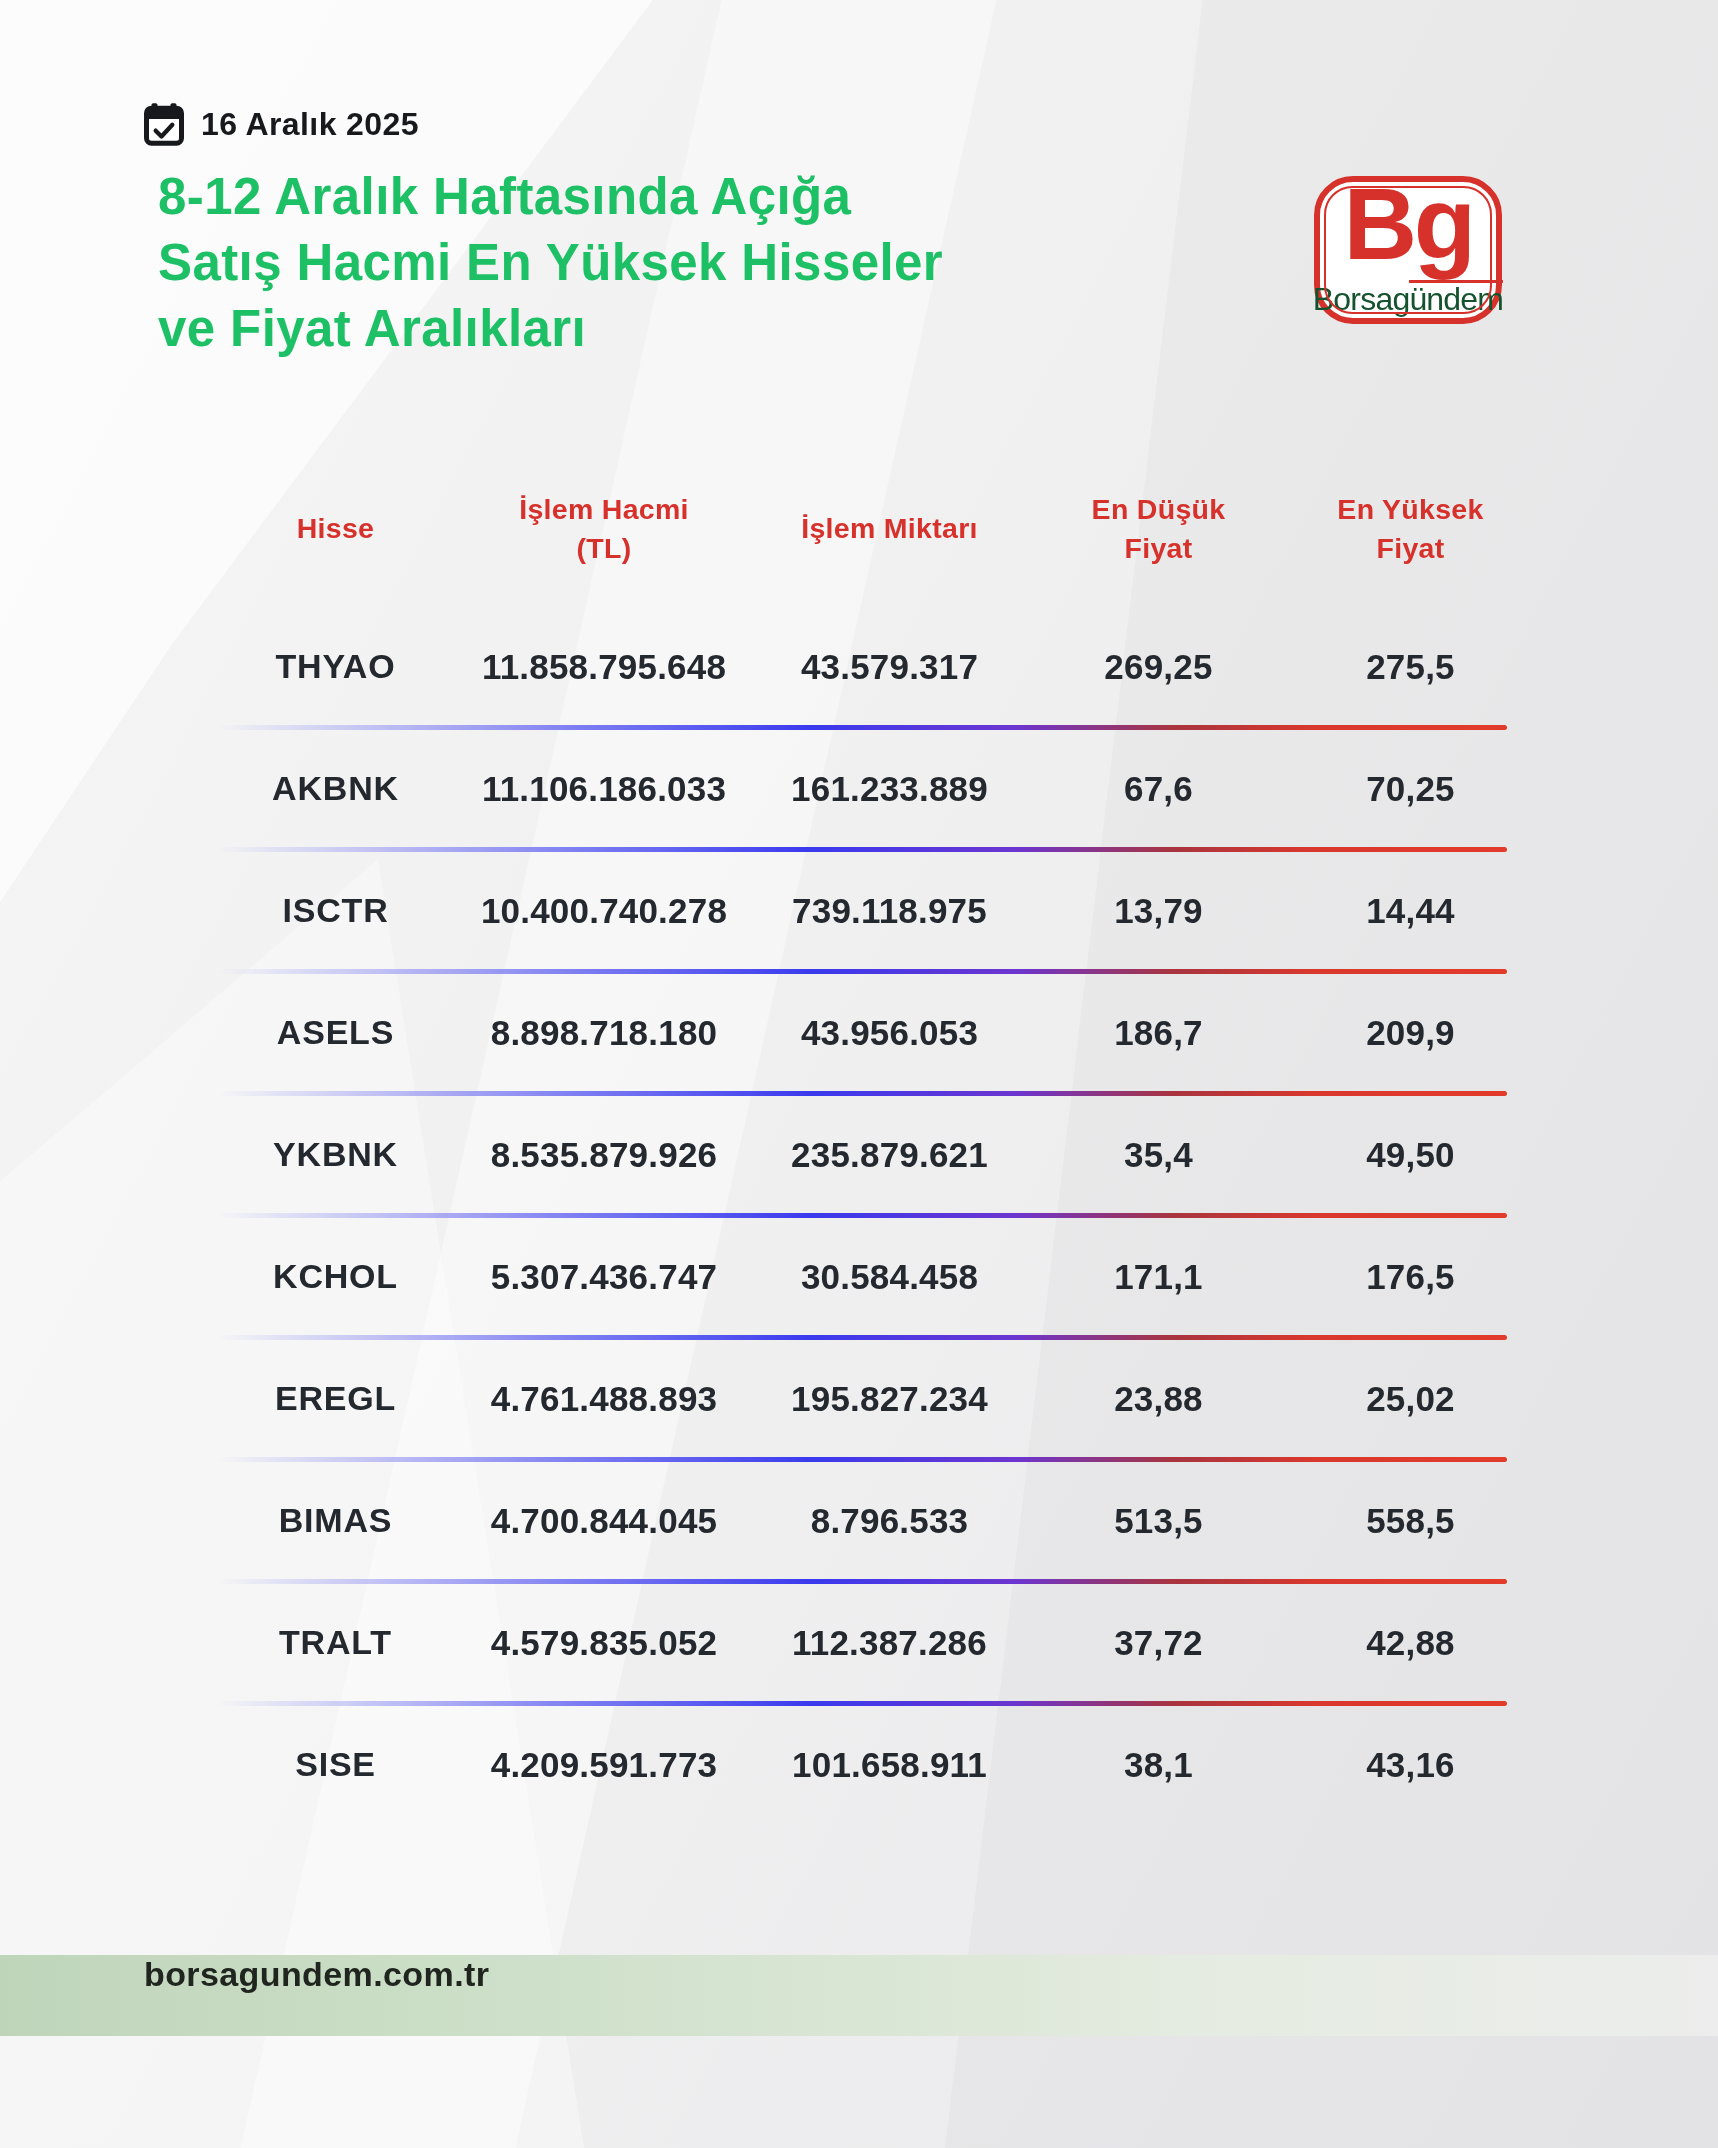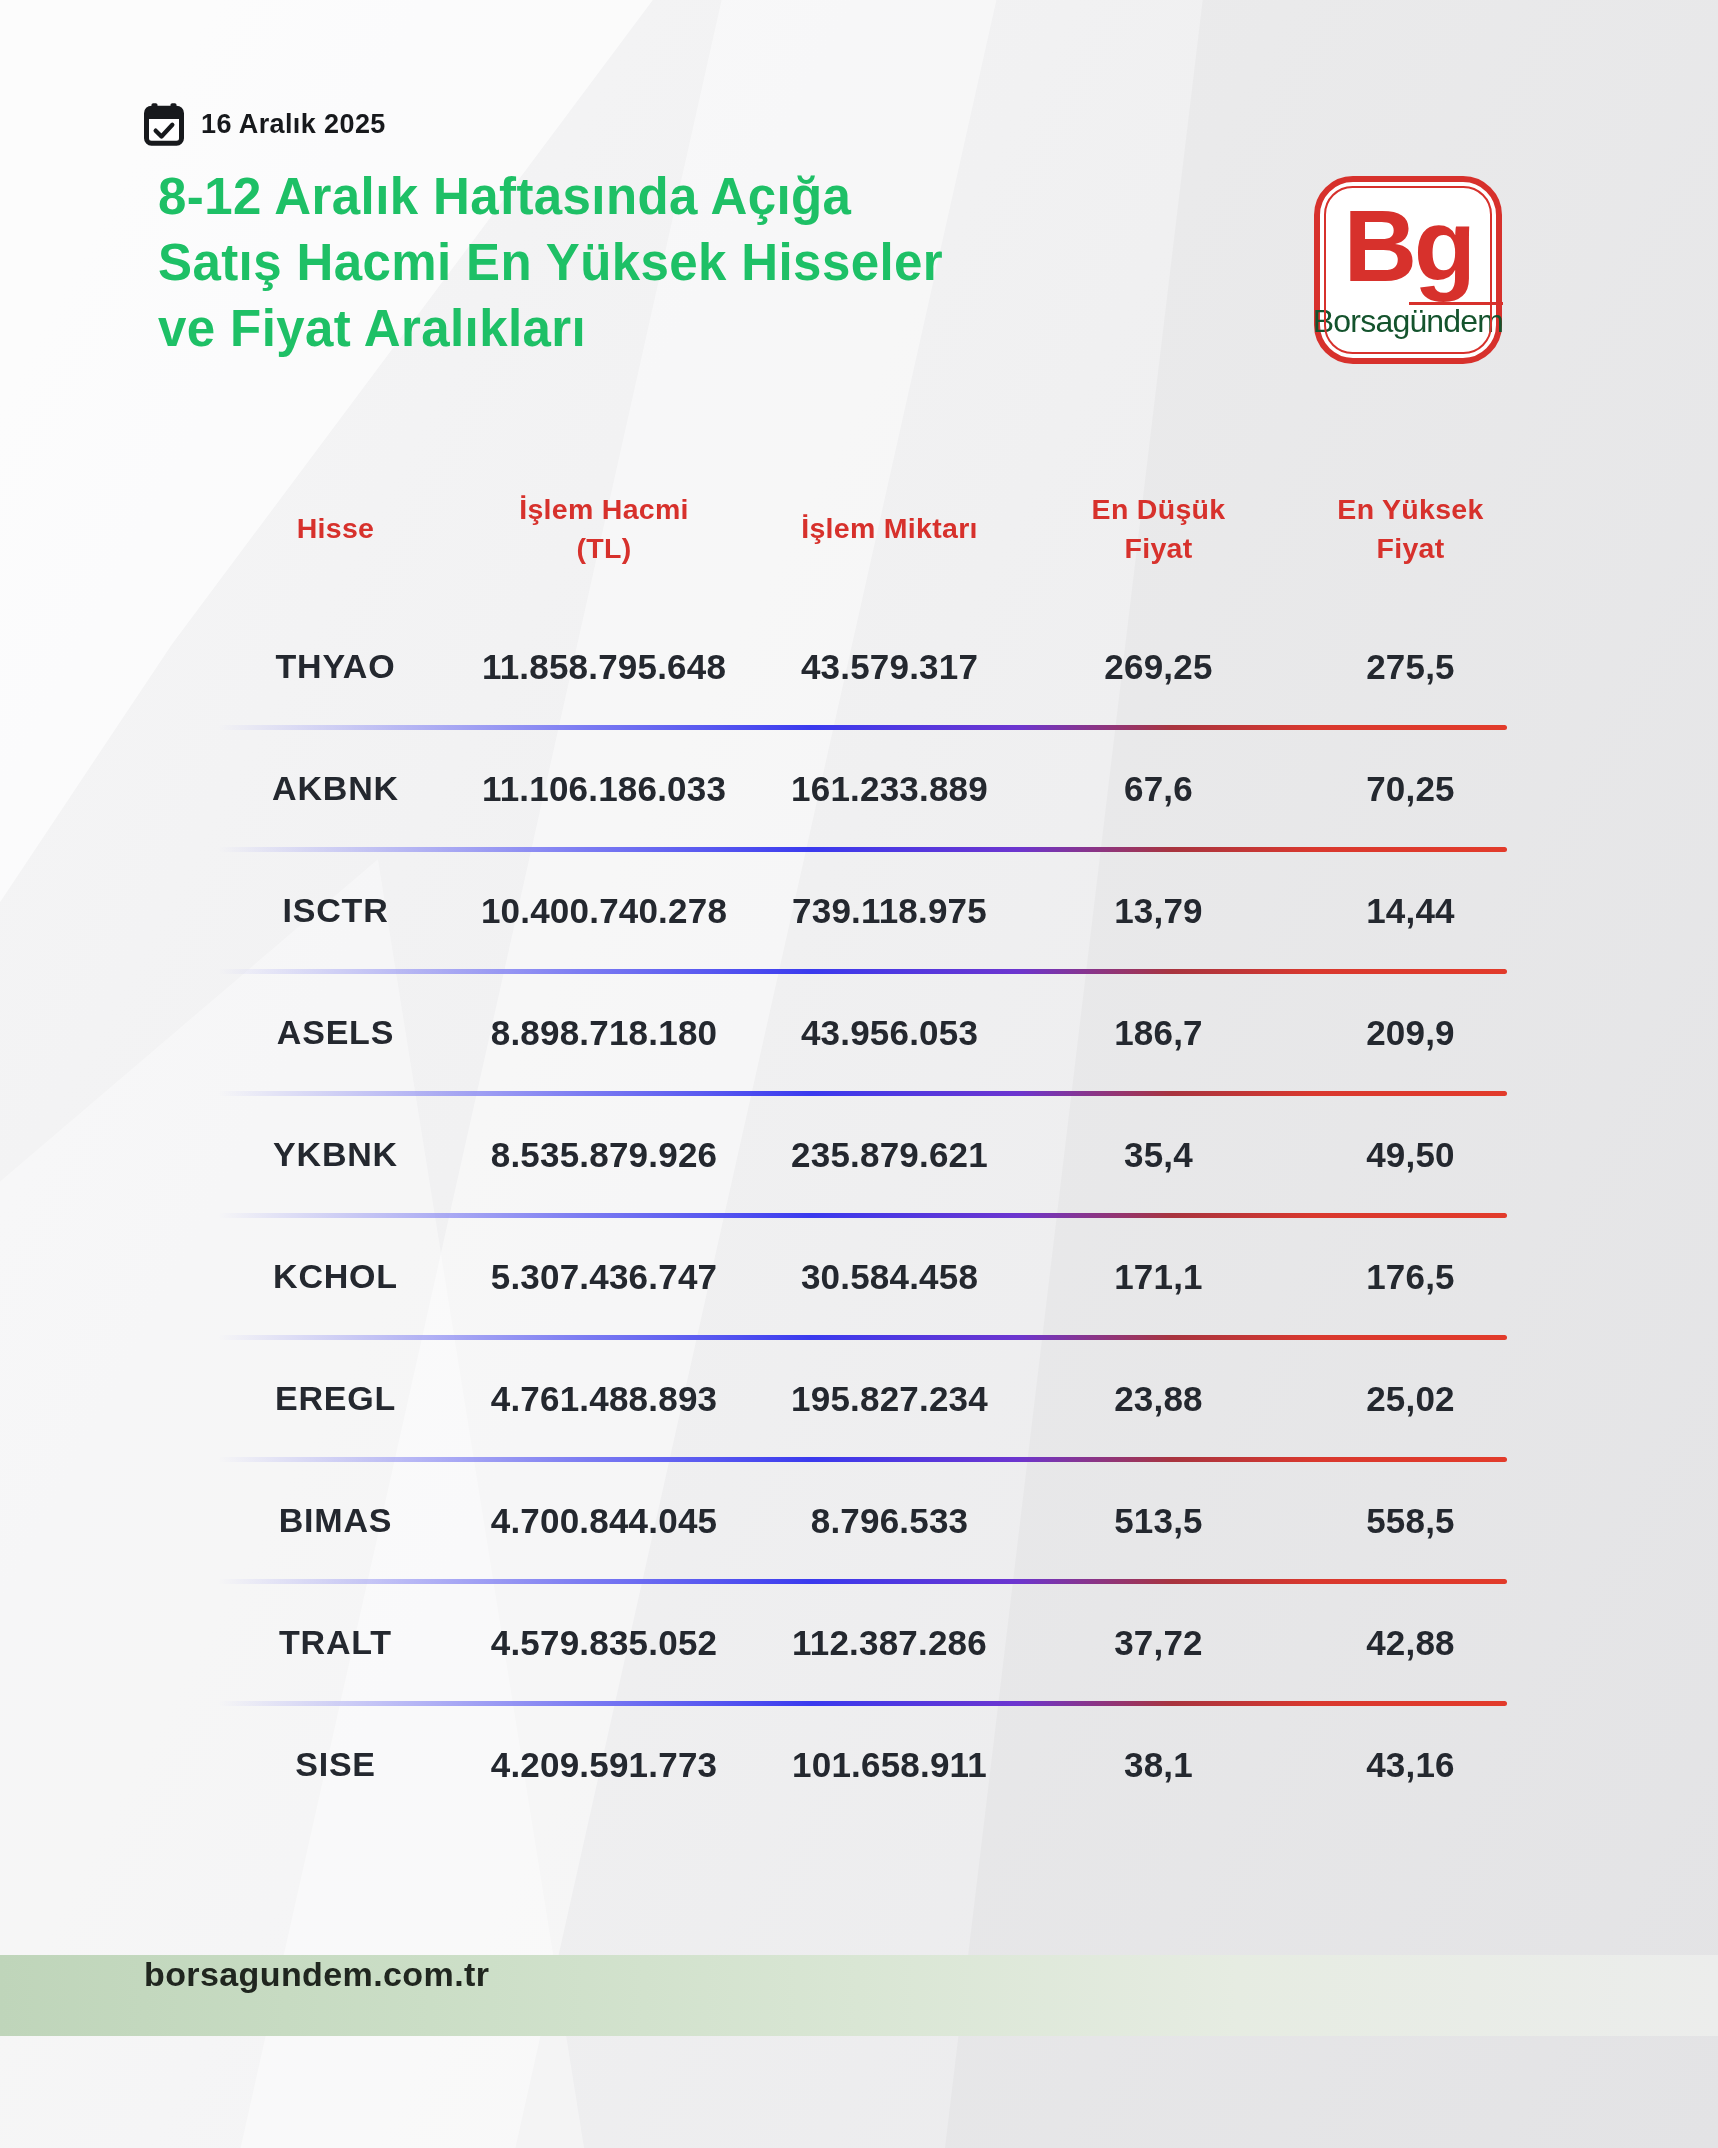--- a/index.html
+++ b/index.html
@@ -13,31 +13,31 @@
   
   .bgshape{position:absolute;inset:0;pointer-events:none;}
   .shape-a{background:rgba(255,255,255,.65);clip-path:polygon(0 0,38% 0,10% 30%,0 42%);}
   .shape-b{background:rgba(255,255,255,.42);clip-path:polygon(42% 0,58% 0,30% 100%,14% 100%);}
   .shape-c{background:rgba(0,0,0,.022);clip-path:polygon(70% 0,100% 0,100% 100%,55% 100%);}
   .shape-d{background:rgba(255,255,255,.35);clip-path:polygon(0 55%,22% 40%,34% 100%,0 100%);}
 
   
   .date-badge{position:absolute;left:144px;top:102px;display:flex;align-items:center;gap:17px;}
   .date-badge svg{width:40px;height:44px;display:block;}
-  .date-text{font-size:27px;font-weight:700;color:#17191c;letter-spacing:0.4px;}
+  .date-text{font-size:32px;font-weight:700;color:#17191c;letter-spacing:0.4px;}
 
   
   .page-title{position:absolute;left:158px;top:164px;margin:0;
     font-size:51px;line-height:66px;font-weight:700;color:#1ec066;letter-spacing:0.4px;}
   .page-title span{display:block;}
 
   
-  .logo{position:absolute;left:1314px;top:176px;width:188px;height:188px;
+  .logo{position:absolute;left:1314px;top:176px;width:188px;height:148px;
     background:#fff;border:6.7px solid #d7312c;border-radius:39px;box-sizing:border-box;
-    display:flex;flex-direction:column;align-items:center;justify-content:center;}
+    display:flex;flex-direction:column;align-items:center;justify-content:flex-end;}
   .logo::before{content:"";position:absolute;inset:4.2px;border:2.5px solid #d7312c;border-radius:28.5px;pointer-events:none;}
   .logo-bg{font-size:102px;line-height:1;font-weight:700;color:#d7312c;letter-spacing:-3.4px;margin-top:-5px;}
   .logo-name{font-size:32px;font-weight:400;color:#14532d;letter-spacing:-0.8px;margin-top:5px;white-space:nowrap;}
   .logo-name .over{border-top:3.4px solid #d7312c;display:inline-block;line-height:1.05;}
 
   
   .stocks-table{position:absolute;left:218px;top:474px;width:1309px;}
   .thead{display:grid;grid-template-columns:235px 302px 269px 269px 235px;height:109px;align-items:center;}
   .th{display:flex;flex-direction:column;align-items:center;justify-content:center;
     color:#d7312c;font-size:28.5px;font-weight:700;line-height:39px;text-align:center;letter-spacing:0.3px;}

